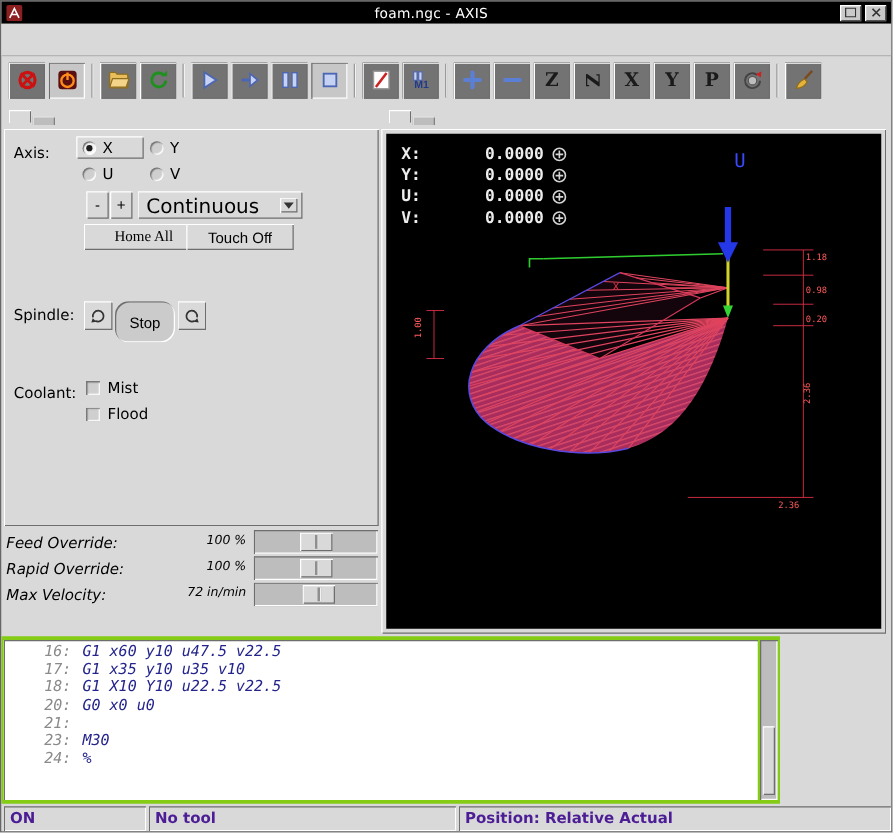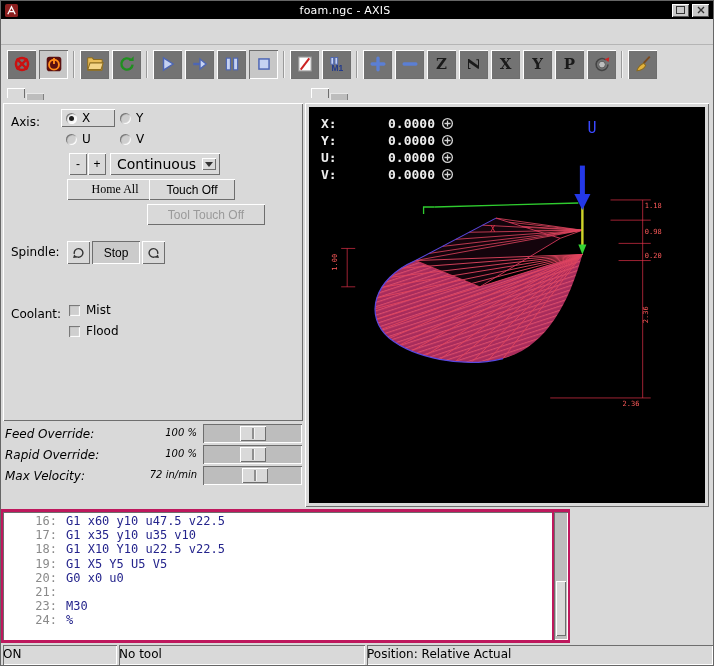--- a/index.html
+++ b/index.html
@@ -49,28 +49,28 @@
   .axis-grid { position:absolute; left:58px; top:6px; display:grid; grid-template-columns:54px 54px; grid-row-gap:3px; }
   .axis-radio { display:flex; align-items:center; gap:5px; font-size:12px; padding:2px 5px; }
   .axis-radio.selected { box-shadow: inset 1px 1px 0 #ffffff, inset -1px -1px 0 #6e6e6e; }
   .radio-ind { width:11px; height:11px; border-radius:50%; background:#cfcfcf; box-shadow: inset 1px 1px 1px #707070, inset -1px -1px 1px #ffffff; position:relative; flex:0 0 auto; }
   .axis-radio.selected .radio-ind { background:#f4f4f4; }
   .axis-radio.selected .radio-ind::after { content:""; position:absolute; left:3px; top:3px; width:5px; height:5px; border-radius:50%; background:#1c1c1c; }
 
   .btn { position:absolute; font-size:12px; color:#000; background:#d9d9d9; border:none; box-shadow: inset 1px 1px 0 #ffffff, inset -1px -1px 0 #6e6e6e; cursor:default; text-align:center; }
   .btn-jog-minus { left:66px; top:50px; width:18px; height:22px; }
   .btn-jog-plus  { left:85px; top:50px; width:18px; height:22px; }
-  .dropdown { position:absolute; left:107px; top:50px; width:110px; height:22px; background:#d9d9d9; box-shadow: inset 1px 1px 0 #ffffff, inset -1px -1px 0 #6e6e6e; display:flex; align-items:center; font-size:14px; padding-left:7px; }
+  .dropdown { position:absolute; left:107px; top:50px; width:132px; height:22px; background:#d9d9d9; box-shadow: inset 1px 1px 0 #ffffff, inset -1px -1px 0 #6e6e6e; display:flex; align-items:center; font-size:16px; padding-left:7px; }
   .dd-arrow { position:absolute; right:4px; top:5px; width:14px; height:12px; box-shadow: inset 1px 1px 0 #ffffff, inset -1px -1px 0 #6e6e6e; display:flex; align-items:center; justify-content:center; }
   .dd-arrow::after { content:""; width:0; height:0; border-left:4px solid transparent; border-right:4px solid transparent; border-top:5px solid #333; }
   .btn-home   { left:64px; top:76px; width:96px; height:21px;font-family:Liberation Serif, serif; }
   .btn-touch  { left:146px; top:76px; width:86px; height:21px; }
   .btn-tooltouch { left:144px; top:101px; width:118px; height:21px; color:#9a9a9a; }
   .btn-sp-ccw { left:64px; top:138px; width:23px; height:23px; padding-top:2px; }
-  .btn-sp-stop{ left:89px; top:138px; width:48px; height:23px; background:#cbcbcb; box-shadow: inset 1px 1px 0 #6e6e6e, inset -1px -1px 0 #ffffff; }
+  .btn-sp-stop{ left:89px; top:138px; width:48px; height:33px; background:#cbcbcb; box-shadow: inset 1px 1px 0 #6e6e6e, inset -1px -1px 0 #ffffff; border-radius: 11px; }
   .btn-sp-cw  { left:139px; top:138px; width:23px; height:23px; padding-top:2px; }
   .btn svg { width:15px; height:15px; }
 
   .coolant-col { position:absolute; left:66px; top:200px; display:flex; flex-direction:column; gap:7px; }
   .coolant-check { display:flex; align-items:center; gap:6px; font-size:12px; }
   .checkbox { width:11px; height:11px; background:#cfcfcf; box-shadow: inset 1px 1px 1px #707070, inset -1px -1px 1px #ffffff; flex:0 0 auto; }
 
   
   .overrides { position:absolute; left:0; top:340px; width:304px;font-style:italic; }
   .ov-row { position:relative; height:21px; }
@@ -84,32 +84,32 @@
   .preview-frame { position:absolute; left:0; top:20px; width:404px; height:404px; background:#d9d9d9; box-shadow: inset 1px 1px 0 #ffffff, inset -1px -1px 0 #6e6e6e; }
   .preview-canvas { position:absolute; left:4px; top:4px; right:4px; bottom:4px; background:#000; }
   .preview-canvas svg.scene { position:absolute; left:0; top:0; width:100%; height:100%; }
   .dro { position:absolute; left:12px; top:8px; font-family:"DejaVu Sans Mono", monospace; font-size:13px; font-weight:bold; color:#ededed; z-index:2; }
   .dro-row { display:flex; align-items:center; height:17px; }
   .dro-axis { width:28px; }
   .dro-val { width:86px; text-align:right; }
   .dro-icon { margin-left:6px; width:13px; height:13px; }
 
   
-  .gcode { position:absolute; left:0; top:508px; width:569px; height:134px; background:#be185d; }
+  .gcode { position:absolute; left:0; top:508px; width:623px; height:134px; background:#84cc16;font-style:italic; }
   .gcode-box { position:absolute; left:2px; top:3px; right:18px; bottom:3px; background:#ffffff; box-shadow: inset 1px 1px 0 #6e6e6e, inset -1px -1px 0 #ffffff; overflow:hidden; padding-top:2px; }
   .gline { font-family:"DejaVu Sans Mono", monospace; font-size:12px; line-height:14.2px; white-space:pre; width:fit-content; margin-left:20px; padding:0 6px 0 4px; color:#24248c; }
   .lnum { display:inline-block; min-width:30px; text-align:right; margin-right:9px; color:#8a8a8a; }
   .gline.active { background:#8b2323; }
   .gline.active .lnum, .gline.active .ltext { color:#ffffff; }
   .vscroll { position:absolute; right:2px; top:3px; width:14px; bottom:3px; background:#bdbdbd; box-shadow: inset 1px 1px 0 #6e6e6e, inset -1px -1px 0 #ffffff; }
   .vhandle { position:absolute; left:2px; right:2px; top:54%; height:43%; background:#d9d9d9; box-shadow: inset 1px 1px 0 #ffffff, inset -1px -1px 0 #6e6e6e; }
 
   
   .statusbar { position:absolute; left:0; top:642px; width:714px; height:24px; }
-  .status-cell { position:absolute; top:2px; height:20px; font-size:12px; line-height:19px; padding-left:0; box-shadow: inset 1px 1px 0 #6e6e6e, inset -1px -1px 0 #ffffff; color:#000000; }
+  .status-cell { position:absolute; top:2px; height:20px; font-size:12px; line-height:19px; padding-left:5px; box-shadow: inset 1px 1px 0 #6e6e6e, inset -1px -1px 0 #ffffff; color:#4c1d95;font-weight:bold; }
   .cell-machine { left:2px; width:114px; }
   .cell-tool { left:118px; width:246px; }
   .cell-pos { left:366px; right:2px; }
 </style>
 </head>
 <body>
 
 <div class="window">
 
   <div class="titlebar">
@@ -270,21 +270,20 @@
 
       <button class="btn btn-jog-minus">-</button>
       <button class="btn btn-jog-plus">+</button>
       <div class="dropdown">
         <span>Continuous</span>
         <span class="dd-arrow"></span>
       </div>
 
       <button class="btn btn-home">Home All</button>
       <button class="btn btn-touch">Touch Off</button>
-      <button class="btn btn-tooltouch">Tool Touch Off</button>
 
       <span class="label lbl-spindle">Spindle:</span>
       <button class="btn btn-sp-ccw">
         <svg viewBox="0 0 16 16" fill="none">
           <path d="M3.6 9.5 a4.6 4.6 0 1 1 2 2.8" stroke="#333" stroke-width="1.5"></path>
           <path d="M2.2 13.8 L6.6 13.2 L3.4 10.2 Z" fill="#333"></path>
         </svg>
       </button>
       <button class="btn btn-sp-stop">Stop</button>
       <button class="btn btn-sp-cw">
@@ -450,21 +449,20 @@
       </div>
     </div>
   </div>
 
   <div class="gcode">
     <div class="gcode-box">
 
     <div class="gline"><span class="lnum">16:</span><span class="ltext">G1 x60 y10 u47.5 v22.5</span></div>
         <div class="gline"><span class="lnum">17:</span><span class="ltext">G1 x35 y10 u35 v10</span></div>
         <div class="gline"><span class="lnum">18:</span><span class="ltext">G1 X10 Y10 u22.5 v22.5</span></div>
-        <div class="gline"><span class="lnum">19:</span><span class="ltext">G1 X5 Y5 U5 V5</span></div>
         <div class="gline"><span class="lnum">20:</span><span class="ltext">G0 x0 u0</span></div>
         <div class="gline"><span class="lnum">21:</span><span class="ltext"></span></div>
         <div class="gline"><span class="lnum">23:</span><span class="ltext">M30</span></div>
         <div class="gline"><span class="lnum">24:</span><span class="ltext">%</span></div>
       </div>
     <div class="vscroll">
       <div class="vhandle"></div>
     </div>
   </div>
 

